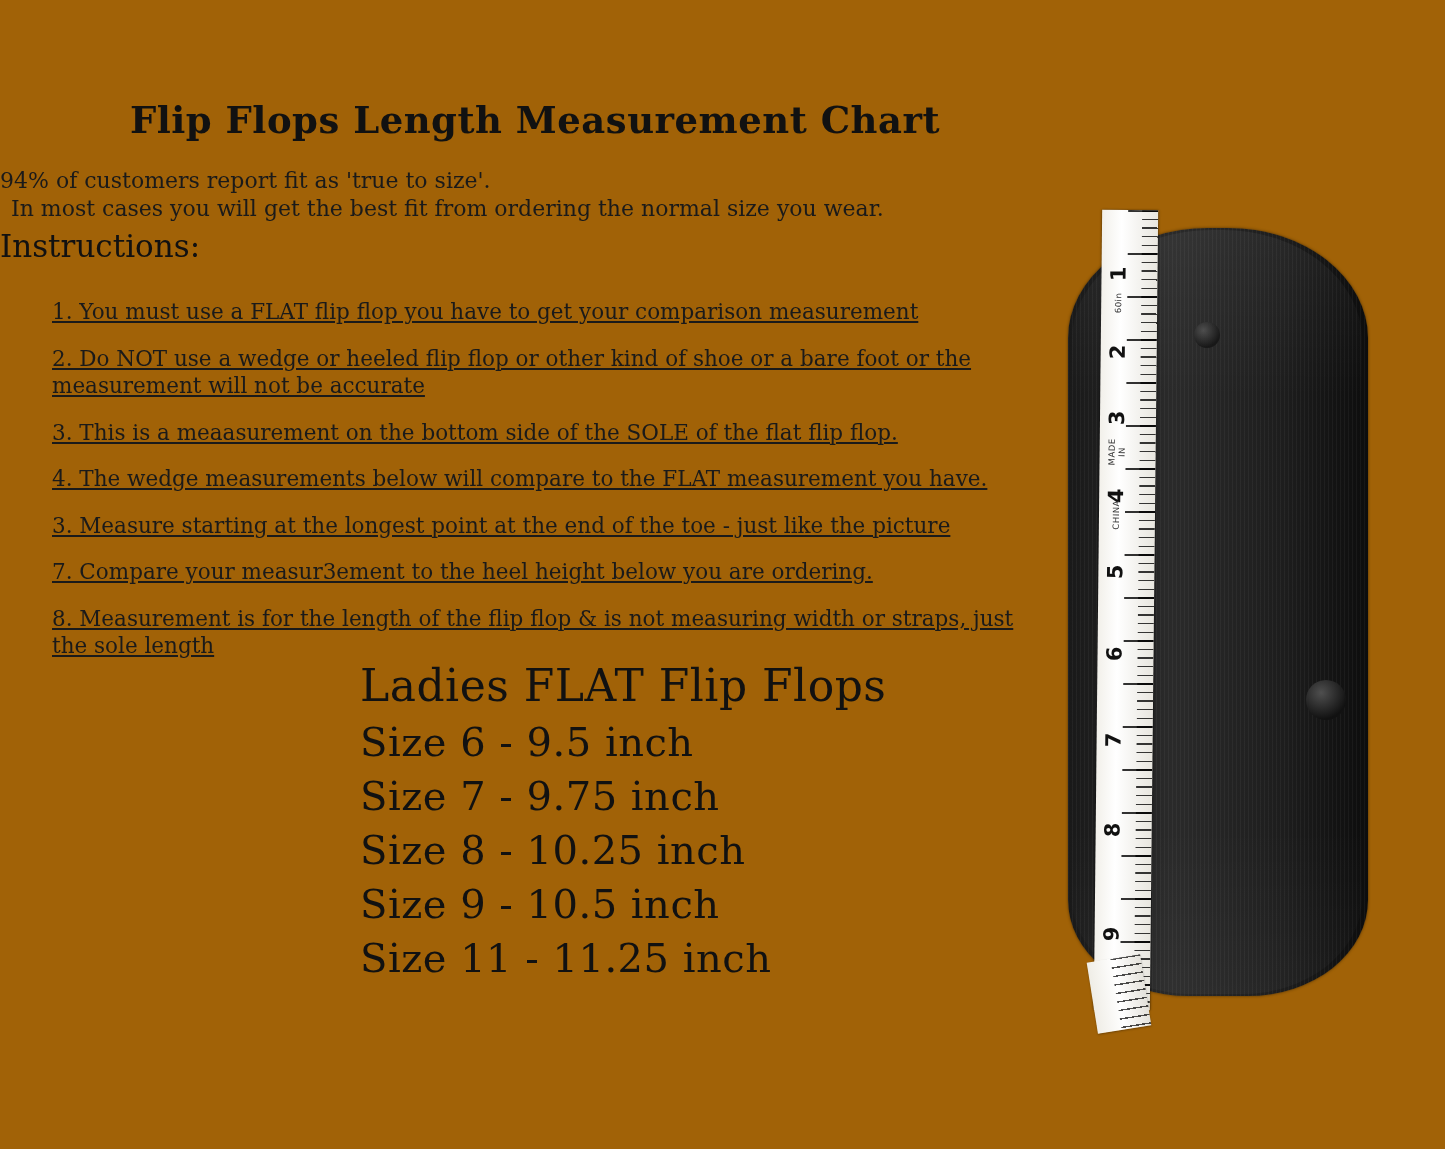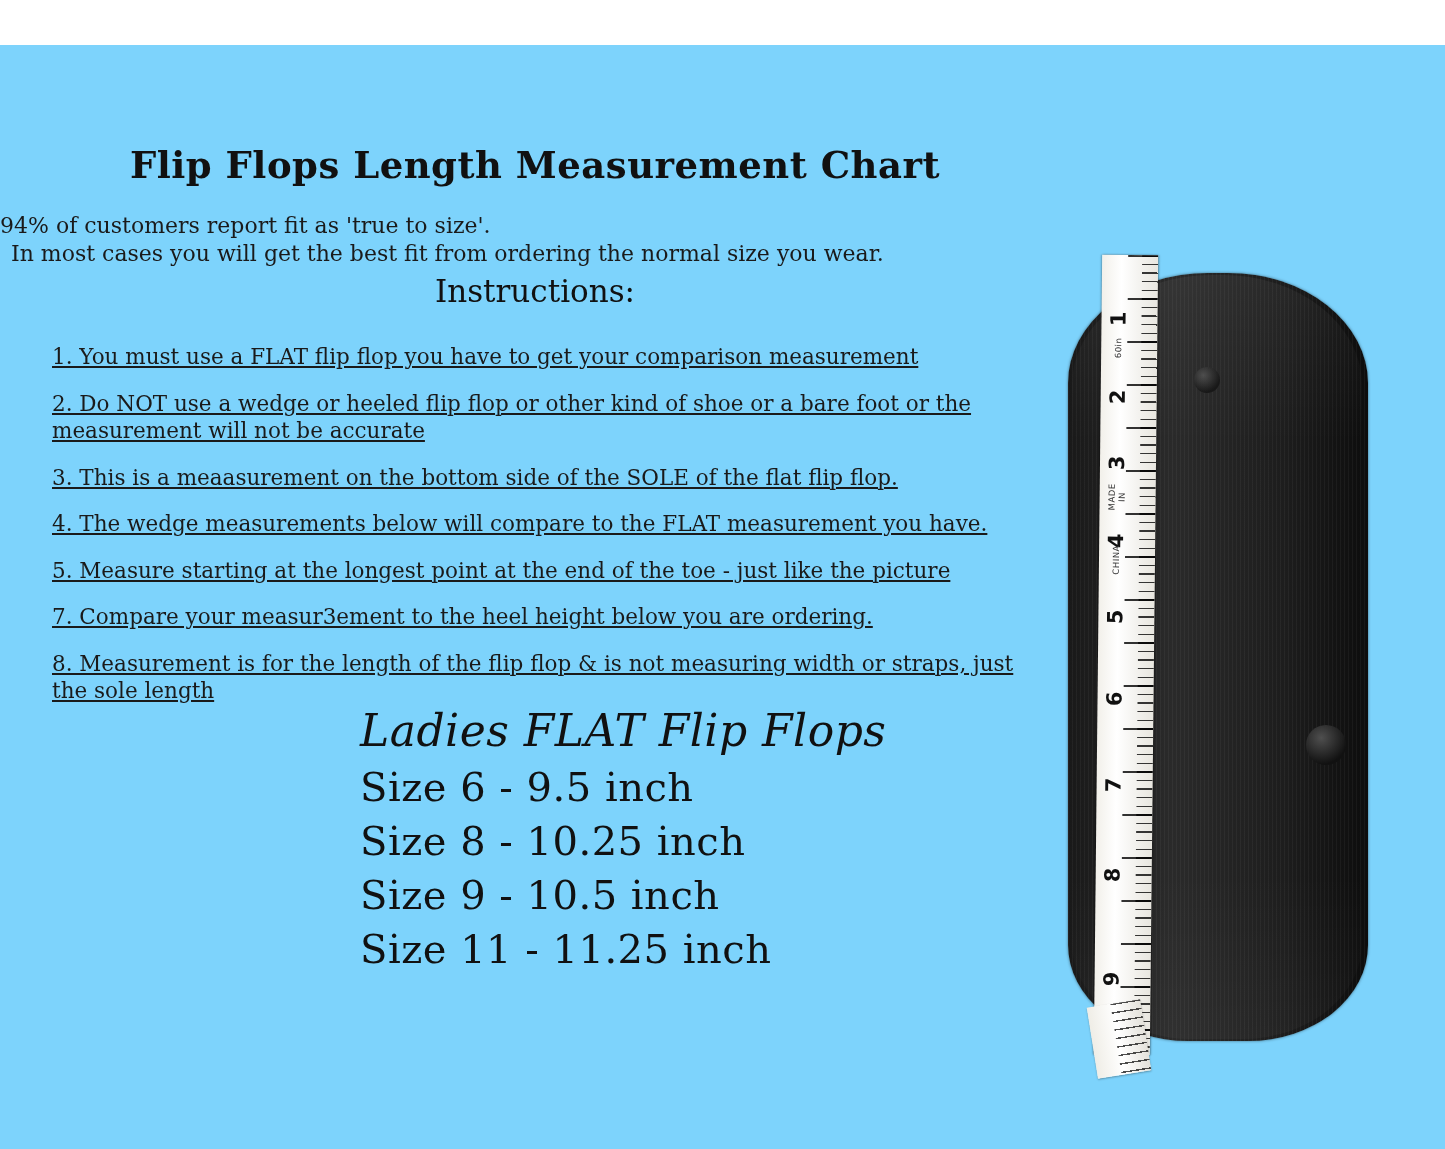--- a/index.html
+++ b/index.html
@@ -12,22 +12,21 @@
     height: 1149px;
     position: relative;
     overflow: hidden;
     font-family: "DejaVu Serif", serif;
     color: #1a1a1a;
   }
 
   #page {
     position: absolute;
     inset: 0;
-    background: #7dd3fc;
-    margin-top: 45px;
+    background: #a16207;
   }
 
   
   .title {
     position: absolute;
     left: 0;
     top: 98px;
     width: 1070px;
     text-align: center;
     font-family: "DejaVu Serif", serif;
@@ -45,21 +44,21 @@
     color: #1a1a1a;
   }
   .subline1 { left: 0; top: 168px; }
   .subline2 { left: 0; top: 196px; padding-left: 11px; }
 
   .instructions-head {
     position: absolute;
     left: 0;
     top: 228px;
     width: 1070px;
-    text-align: center;
+    text-align: left;
     font-size: 31px;
     font-weight: 400;
     color: #111111;
   }
 
   
   .steps {
     position: absolute;
     left: 52px;
     top: 298px;
@@ -79,21 +78,20 @@
     position: absolute;
     left: 360px;
     top: 660px;
     width: 660px;
   }
   .sizes-title {
     font-size: 44px;
     line-height: 1.18;
     color: #111111;
     letter-spacing: 0.5px;
-    font-style: italic;
   }
   .size-row {
     font-size: 40px;
     line-height: 1.2;
     color: #111111;
     margin-top: 6px;
     letter-spacing: 0.5px;
   }
 
   
@@ -233,28 +231,29 @@
   <div class="title">Flip Flops Length Measurement Chart</div>
   <div class="subline1">94% of customers report fit as 'true to size'.</div>
   <div class="subline2">In most cases you will get the best fit from ordering the normal size you wear.</div>
   <div class="instructions-head">Instructions:</div>
 
   <div class="steps">
     <div class="step">1. You must use a FLAT flip flop you have to get your comparison measurement</div>
     <div class="step">2. Do NOT use a wedge or heeled flip flop or other kind of shoe or a bare foot or the measurement will not be accurate</div>
     <div class="step">3. This is a meaasurement on the bottom side of the SOLE of the flat flip flop.</div>
     <div class="step">4. The wedge measurements below will compare to the FLAT measurement you have.</div>
-    <div class="step">5. Measure starting at the longest point at the end of the toe - just like the picture</div>
+    <div class="step">3. Measure starting at the longest point at the end of the toe - just like the picture</div>
     <div class="step">7. Compare your measur3ement to the heel height below you are ordering.</div>
     <div class="step">8. Measurement is for the length of the flip flop &amp; is not measuring width or straps, just the sole length</div>
   </div>
 
   <div class="sizes">
     <div class="sizes-title">Ladies FLAT Flip Flops</div>
     <div class="size-row">Size 6 - 9.5 inch</div>
+    <div class="size-row">Size 7 - 9.75 inch</div>
     <div class="size-row">Size 8 - 10.25 inch</div>
     <div class="size-row">Size 9 - 10.5 inch</div>
     <div class="size-row">Size 11 - 11.25 inch</div>
   </div>
 
   <div class="photo">
     <div class="sandal">
       <div class="toe-post"></div>
       <div class="heel-post"></div>
     </div>

